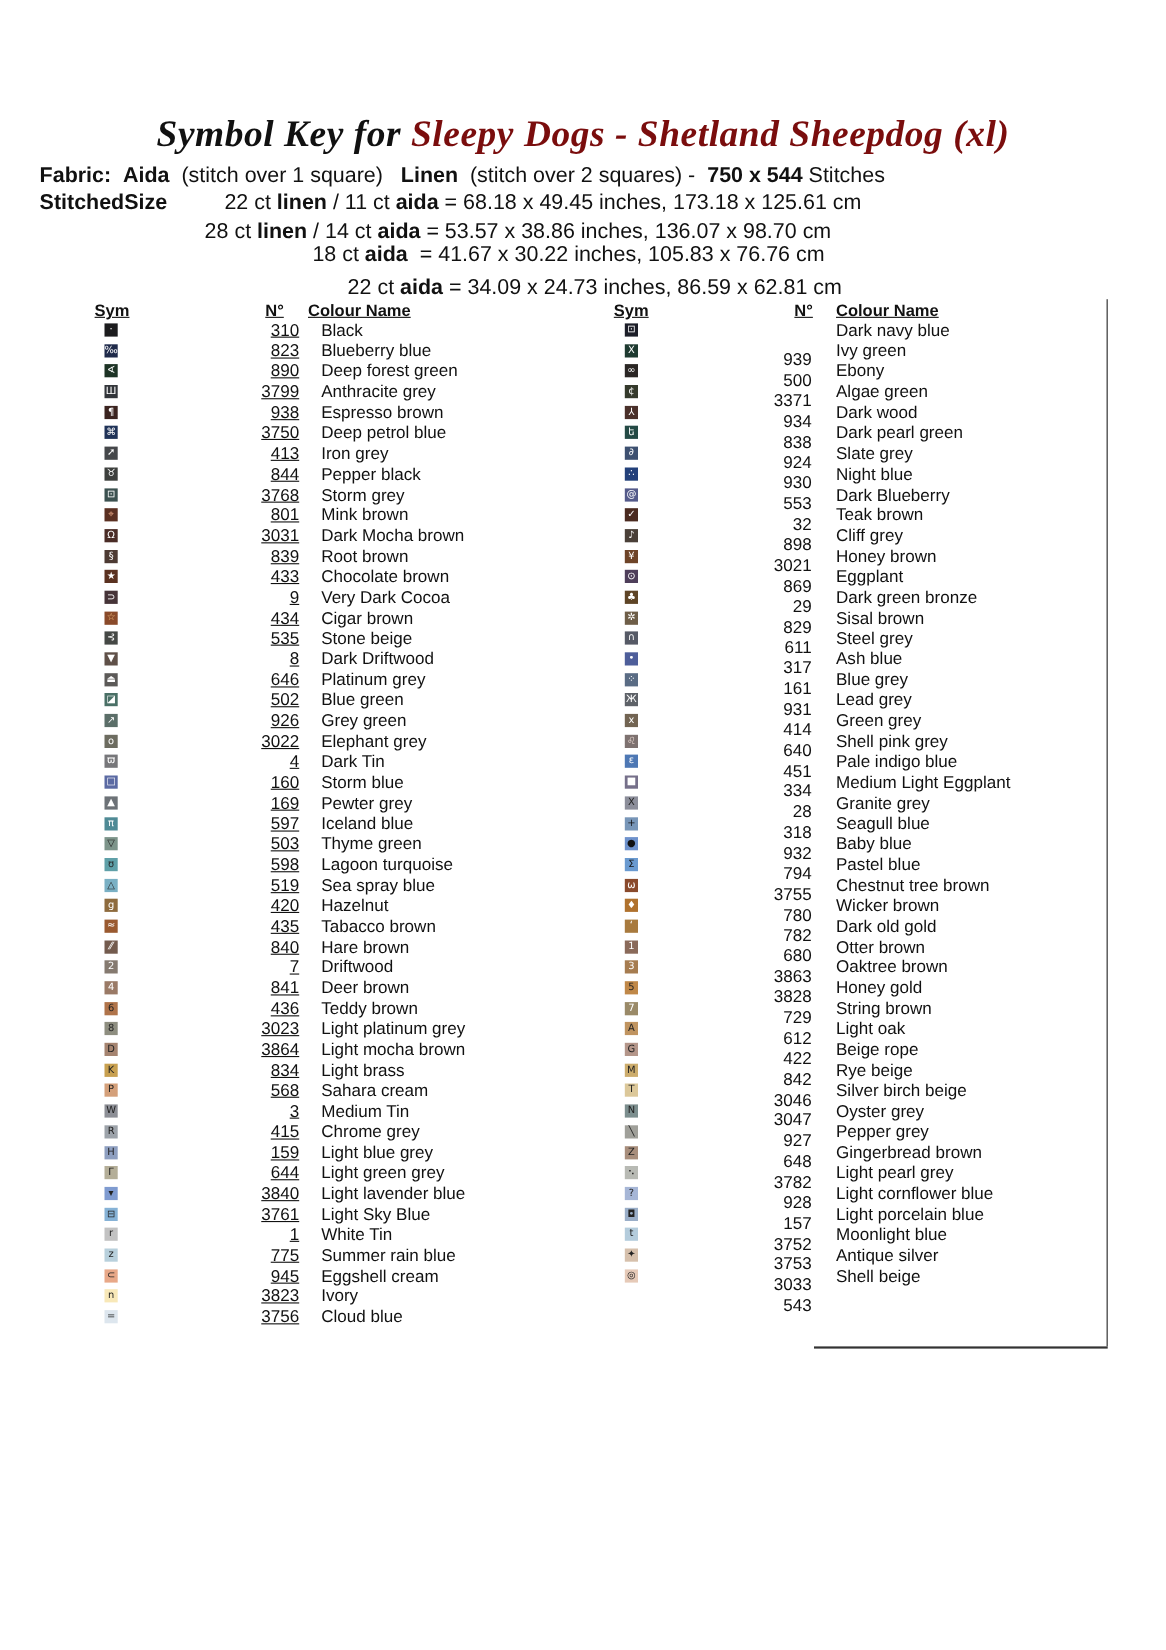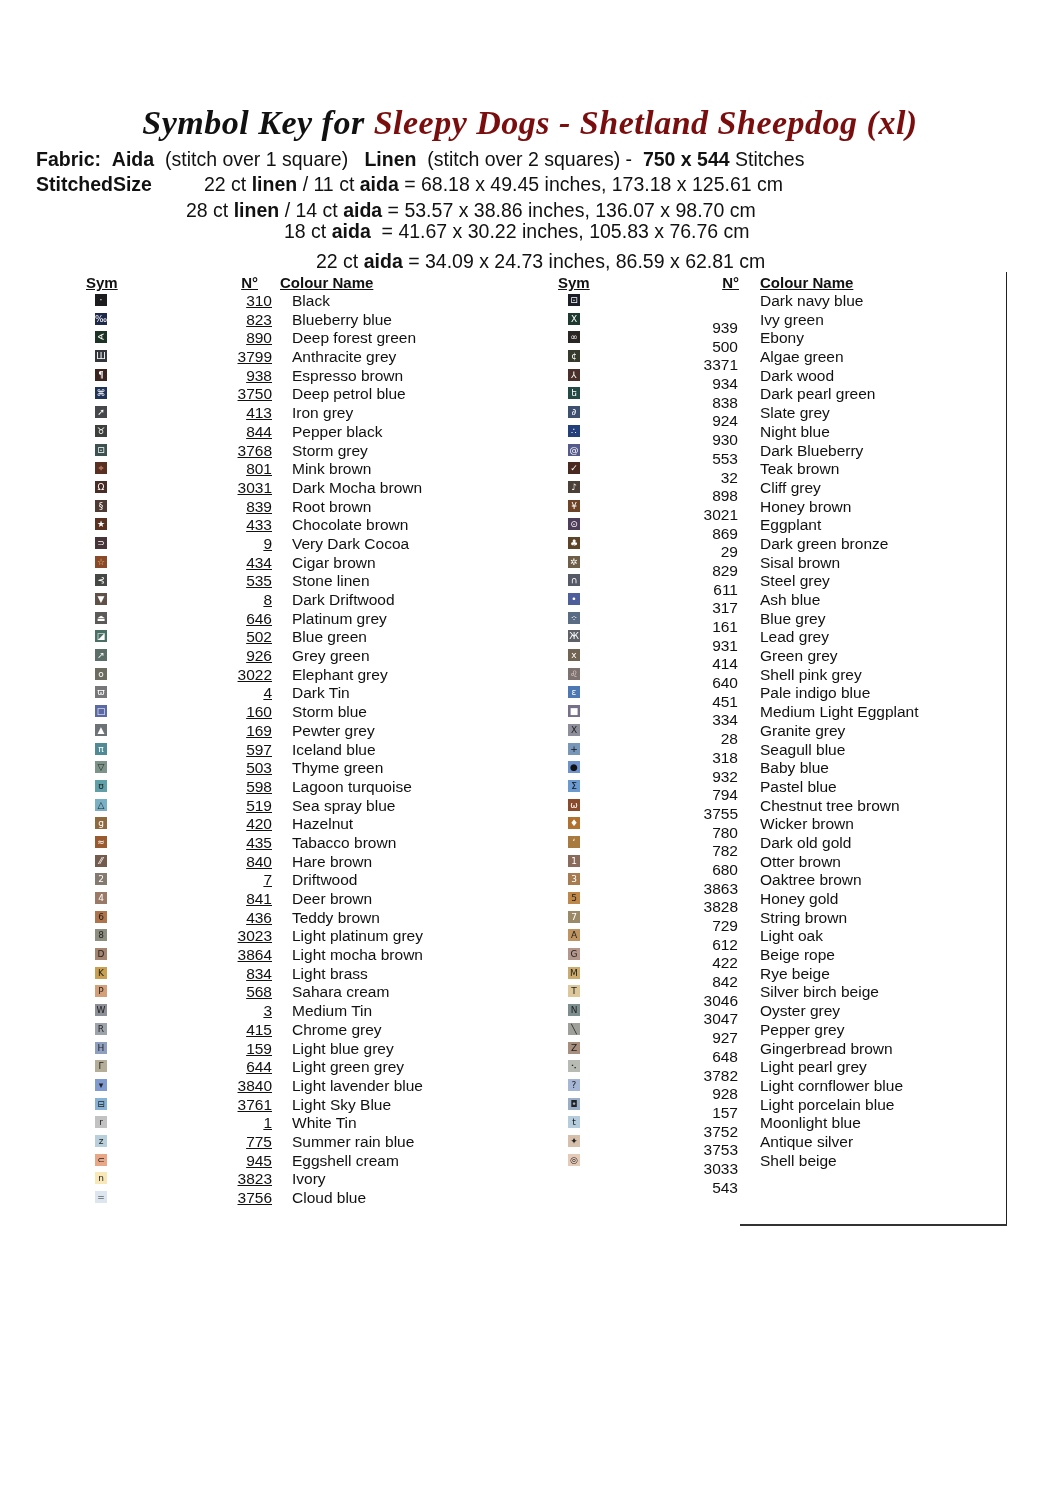--- a/index.html
+++ b/index.html
@@ -145,21 +145,21 @@
         <span class="nm">Very Dark Cocoa</span>
       </div>
       <div class="row">
         <span class="sw" style="background: rgb(138, 74, 42); color: rgb(240, 192, 128);">☆</span>
         <span class="num">434</span>
         <span class="nm">Cigar brown</span>
       </div>
       <div class="row">
         <span class="sw" style="background: rgb(69, 72, 69); color: rgb(255, 255, 255);">⊰</span>
         <span class="num">535</span>
-        <span class="nm">Stone linen</span>
+        <span class="nm">Stone beige</span>
       </div>
       <div class="row">
         <span class="sw" style="background: rgb(95, 80, 72); color: rgb(255, 255, 255);">▼</span>
         <span class="num">8</span>
         <span class="nm">Dark Driftwood</span>
       </div>
       <div class="row">
         <span class="sw" style="background: rgb(92, 90, 88); color: rgb(255, 255, 255);">⏏</span>
         <span class="num">646</span>
         <span class="nm">Platinum grey</span>

